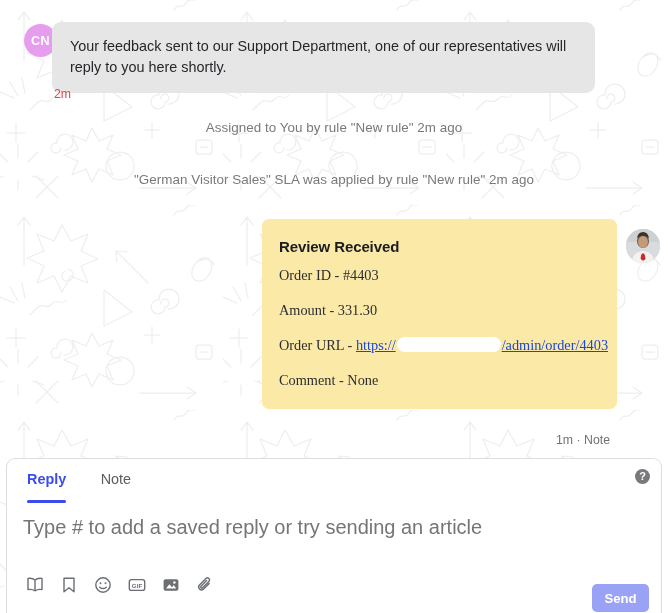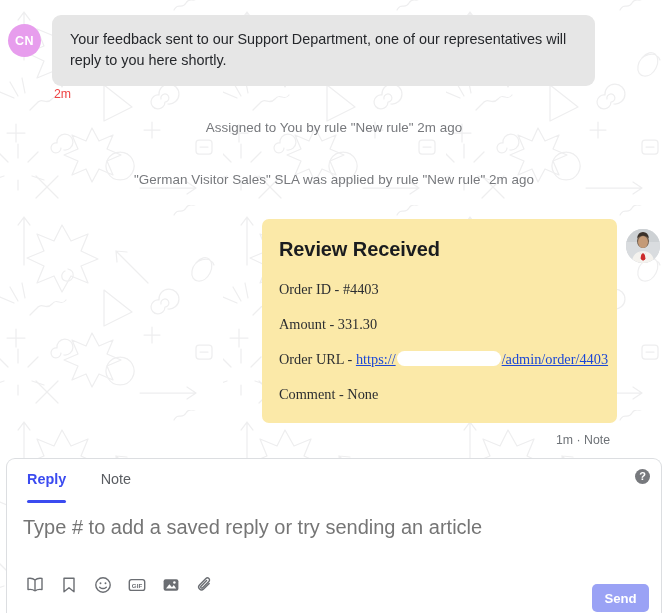--- a/index.html
+++ b/index.html
@@ -36,39 +36,39 @@
     left: 0;
     top: 0;
     width: 668px;
     height: 460px;
     z-index: 1;
     overflow: hidden;
   }
 
   .avatar-initials {
     position: absolute;
-    left: 8px;
+    left: 24px;
     top: 24px;
     width: 33px;
     height: 33px;
     border-radius: 50%;
     background: #e79ded;
     color: #ffffff;
     font-size: 12.5px;
     font-weight: 600;
     letter-spacing: .4px;
     display: flex;
     align-items: center;
     justify-content: center;
   }
 
   .bubble-incoming {
     position: absolute;
     left: 52px;
-    top: 15px;
+    top: 22px;
     width: 543px;
     background: #e6e6e6;
     border-radius: 9px;
     padding: 14px 18px 15px 18px;
     color: #25272b;
     font-size: 14.4px;
     line-height: 1.46;
   }
 
   .msg-time {
@@ -95,24 +95,24 @@
     position: absolute;
     left: 262px;
     top: 219px;
     width: 355px;
     background: #fbe9a8;
     border-radius: 7px;
     padding: 19px 18px 20px 17px;
   }
 
   .note-title {
-    font-size: 20px;
+    font-size: 15px;
     font-weight: 700;
     color: #1a1c1f;
-    margin-bottom: 20px;
+    margin-bottom: 12px;
     letter-spacing: -.1px;
   }
 
   .note-row {
     font-size: 14.3px;
     color: #2c2e31;
     margin-bottom: 18px;
     white-space: nowrap;
     font-family: Liberation Serif, serif;
   }

